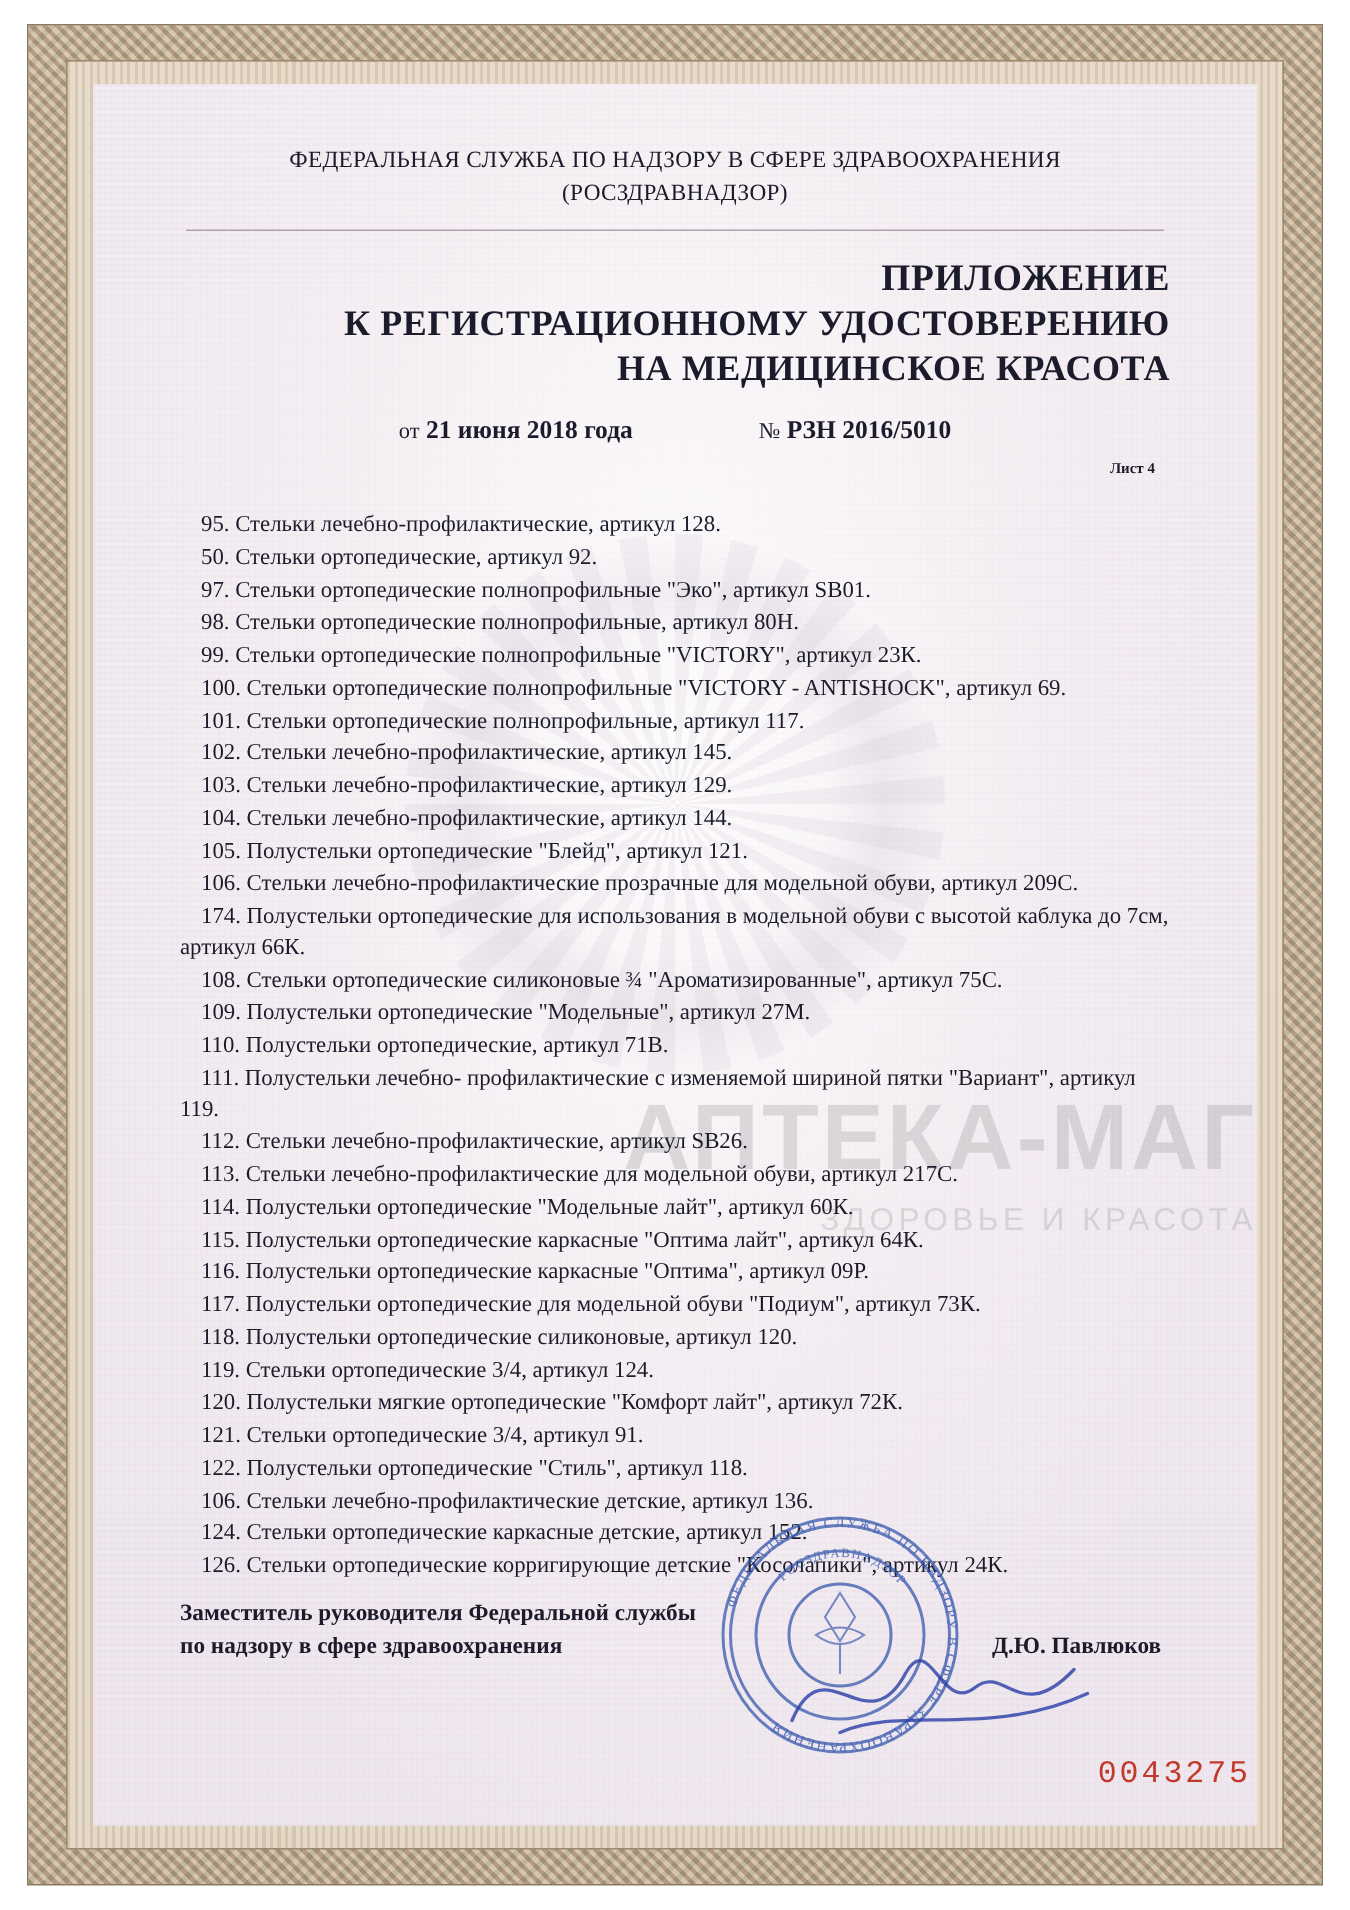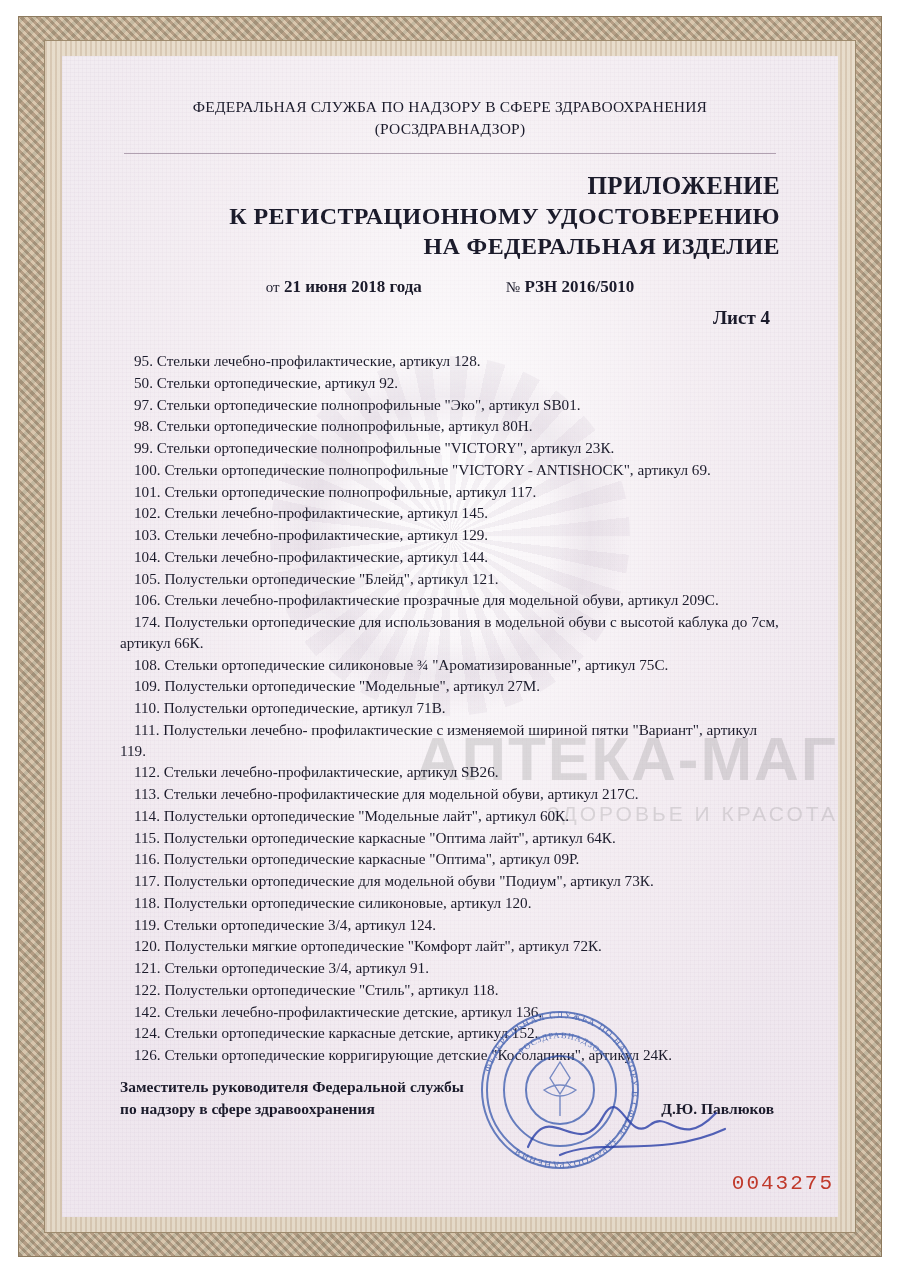--- a/index.html
+++ b/index.html
@@ -145,21 +145,21 @@
     margin-top: 16px;
     font-weight: bold;
     font-size: 17px;
   }
   .meta-row .date-label { font-weight: normal; font-size: 15px; }
   .meta-row .no-label { font-weight: normal; font-size: 15px; }
 
   .sheet-no {
     text-align: right;
     font-weight: bold;
-    font-size: 19px;
+    font-size: 10px;
     margin-top: 10px;
     padding-right: 10px;
   }
 
   .list {
     margin-top: 22px;
     font-size: 15.2px;
     line-height: 1.365;
     text-align: left;
   }
@@ -236,21 +236,21 @@
       <div class="org-line">
         <div>ФЕДЕРАЛЬНАЯ СЛУЖБА ПО НАДЗОРУ В СФЕРЕ ЗДРАВООХРАНЕНИЯ</div>
         <div>(РОСЗДРАВНАДЗОР)</div>
       </div>
 
       <div class="rule"></div>
 
       <div class="title-block">
         <div class="title-1">ПРИЛОЖЕНИЕ</div>
         <div class="title-2">К РЕГИСТРАЦИОННОМУ УДОСТОВЕРЕНИЮ</div>
-        <div class="title-3">НА ФЕДЕРАЛЬНАЯ ИЗДЕЛИЕ</div>
+        <div class="title-3">НА МЕДИЦИНСКОЕ КРАСОТА</div>
       </div>
 
       <div class="meta-row">
         <div>
           <span class="date-label">от</span>
           <span>21 июня 2018 года</span>
         </div>
         <div>
           <span class="no-label">№</span>
           <span>РЗН 2016/5010</span>
@@ -284,21 +284,21 @@
         <p class="list-item">113. Стельки лечебно-профилактические для модельной обуви, артикул 217С.</p>
         <p class="list-item">114. Полустельки ортопедические "Модельные лайт", артикул 60К.</p>
         <p class="list-item">115. Полустельки ортопедические каркасные "Оптима лайт", артикул 64К.</p>
         <p class="list-item">116. Полустельки ортопедические каркасные "Оптима", артикул 09Р.</p>
         <p class="list-item">117. Полустельки ортопедические для модельной обуви "Подиум", артикул 73К.</p>
         <p class="list-item">118. Полустельки ортопедические силиконовые, артикул 120.</p>
         <p class="list-item">119. Стельки ортопедические 3/4, артикул 124.</p>
         <p class="list-item">120. Полустельки мягкие ортопедические "Комфорт лайт", артикул 72К.</p>
         <p class="list-item">121. Стельки ортопедические 3/4, артикул 91.</p>
         <p class="list-item">122. Полустельки ортопедические "Стиль", артикул 118.</p>
-        <p class="list-item">142. Стельки лечебно-профилактические детские, артикул 136.</p>
+        <p class="list-item">106. Стельки лечебно-профилактические детские, артикул 136.</p>
         <p class="list-item">124. Стельки ортопедические каркасные детские, артикул 152.</p>
         <p class="list-item">126. Стельки ортопедические корригирующие детские "Косолапики", артикул 24К.</p>
       </div>
 
       <div class="signature">
         <div class="sig-line-1">Заместитель руководителя Федеральной службы</div>
         <div class="sig-line-2">
           <span>по надзору в сфере здравоохранения</span>
           <span class="sig-name">Д.Ю. Павлюков</span>
         </div>

